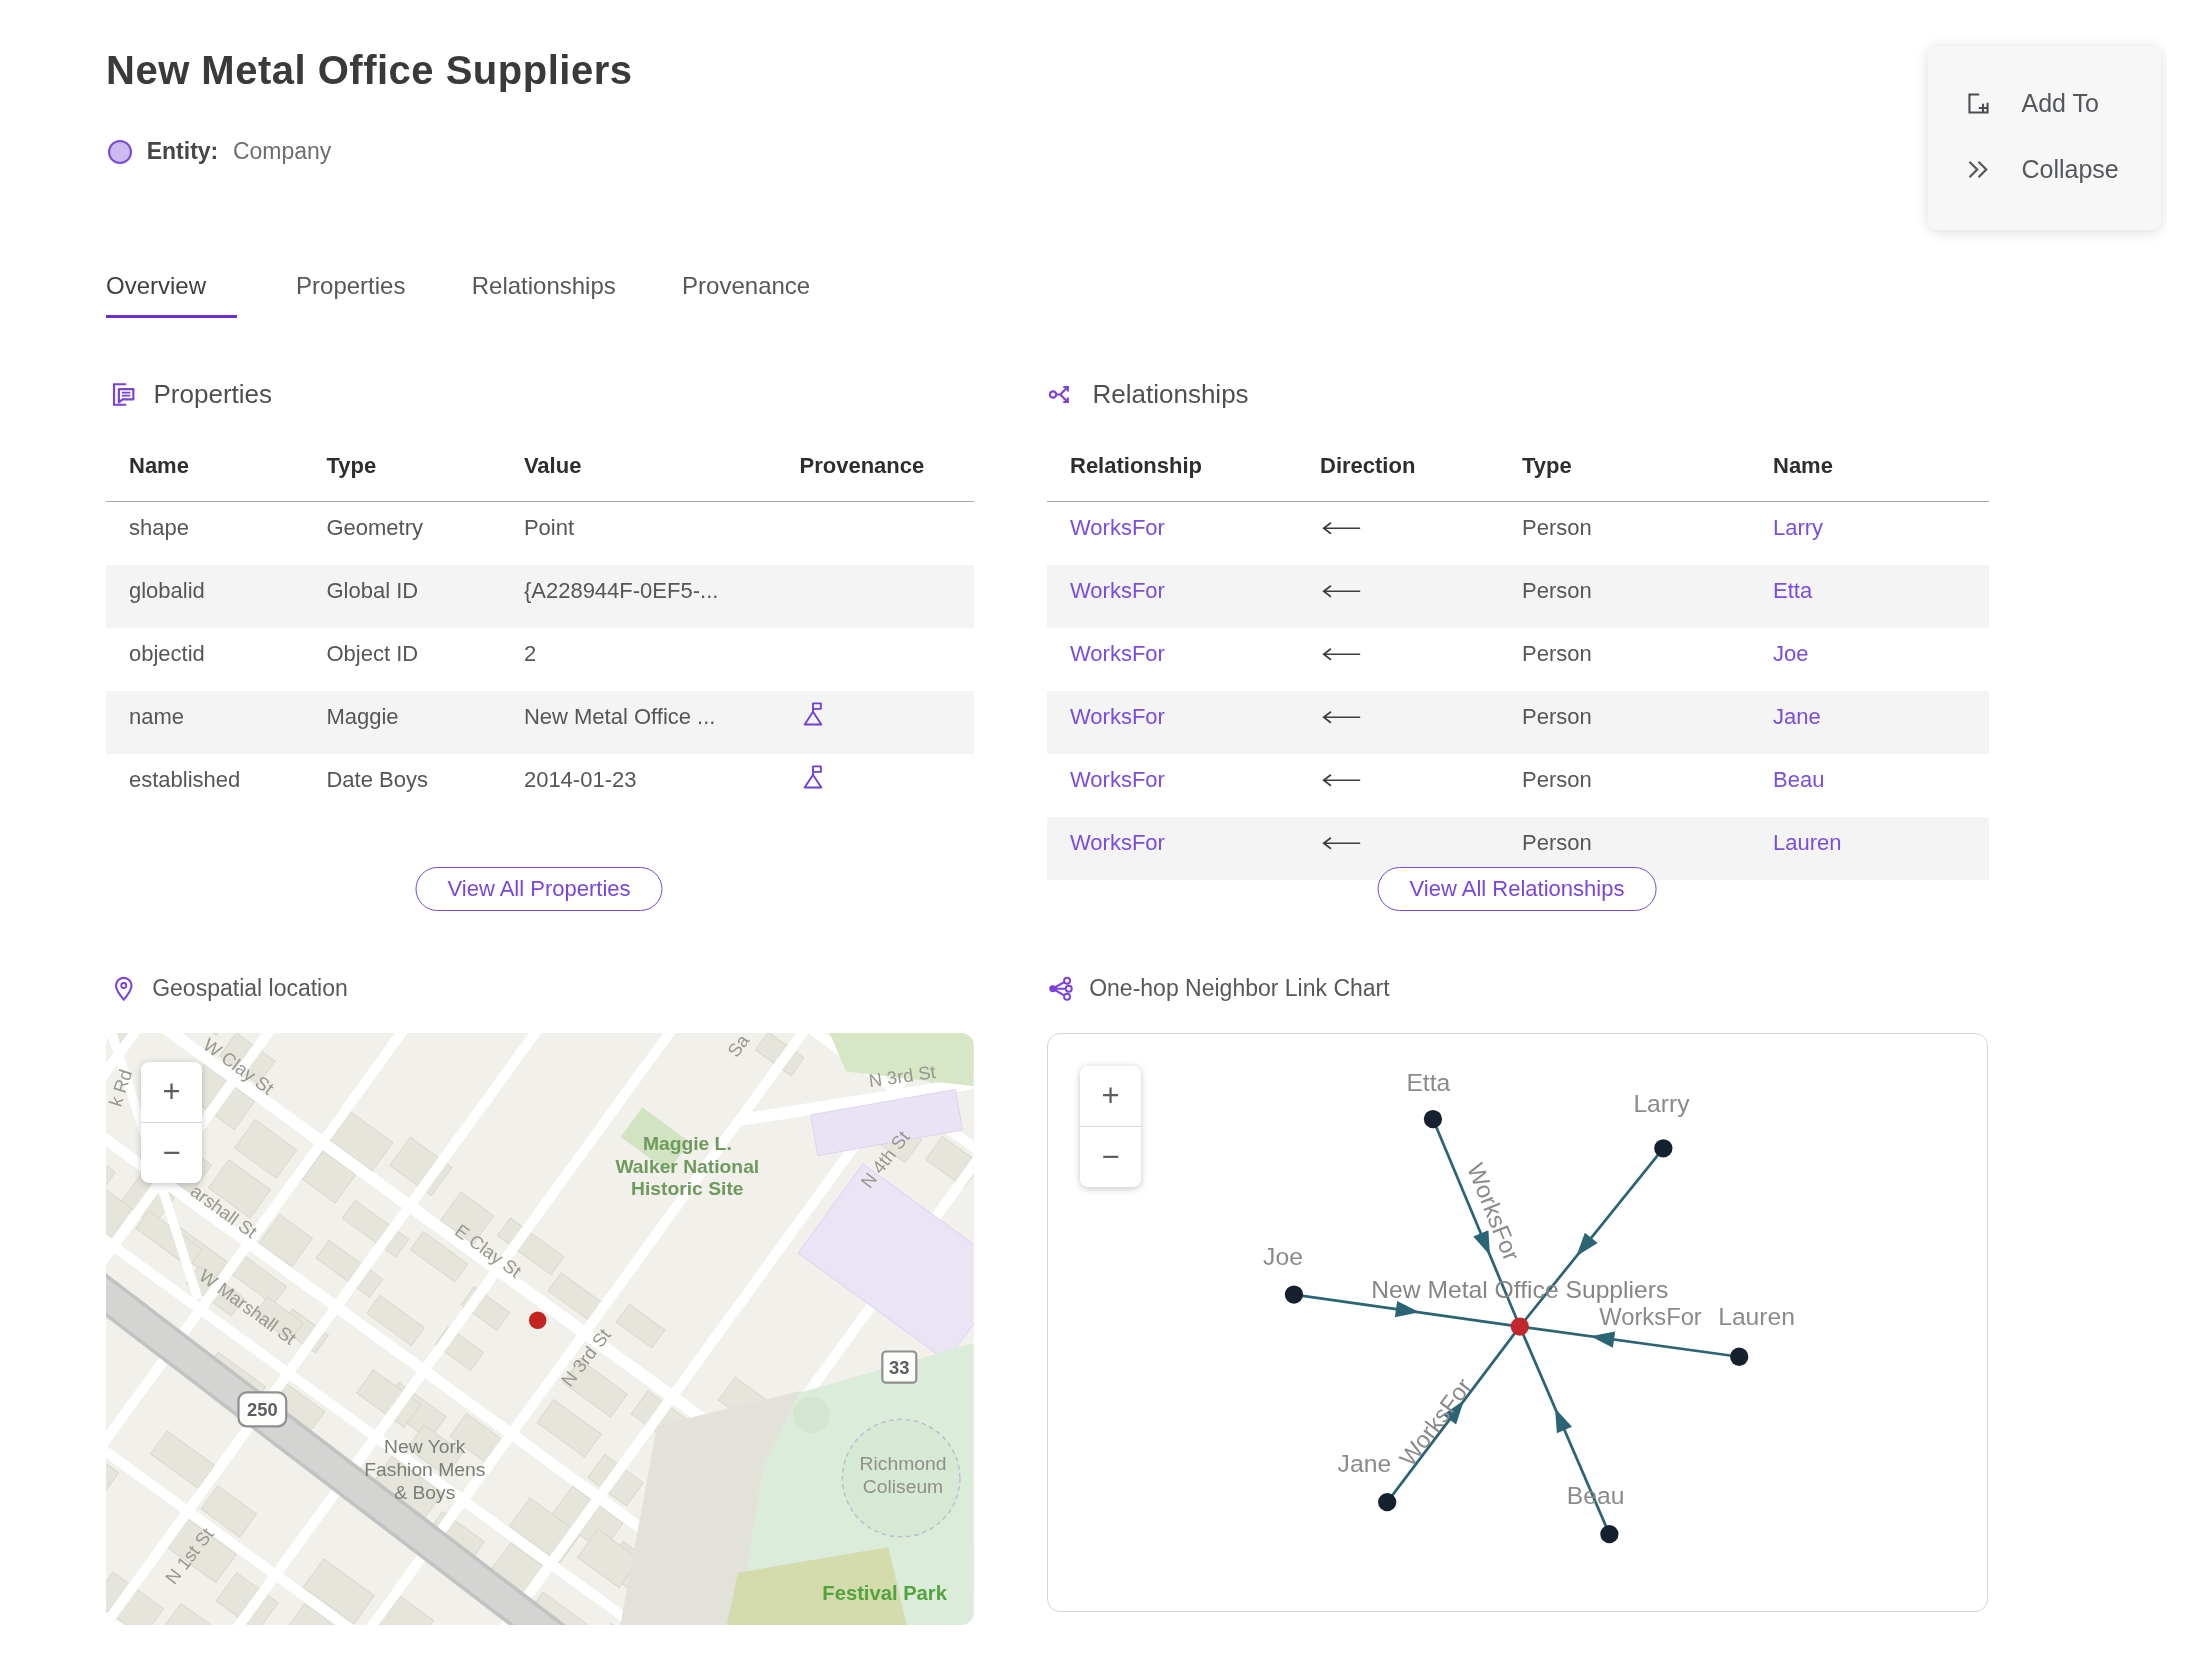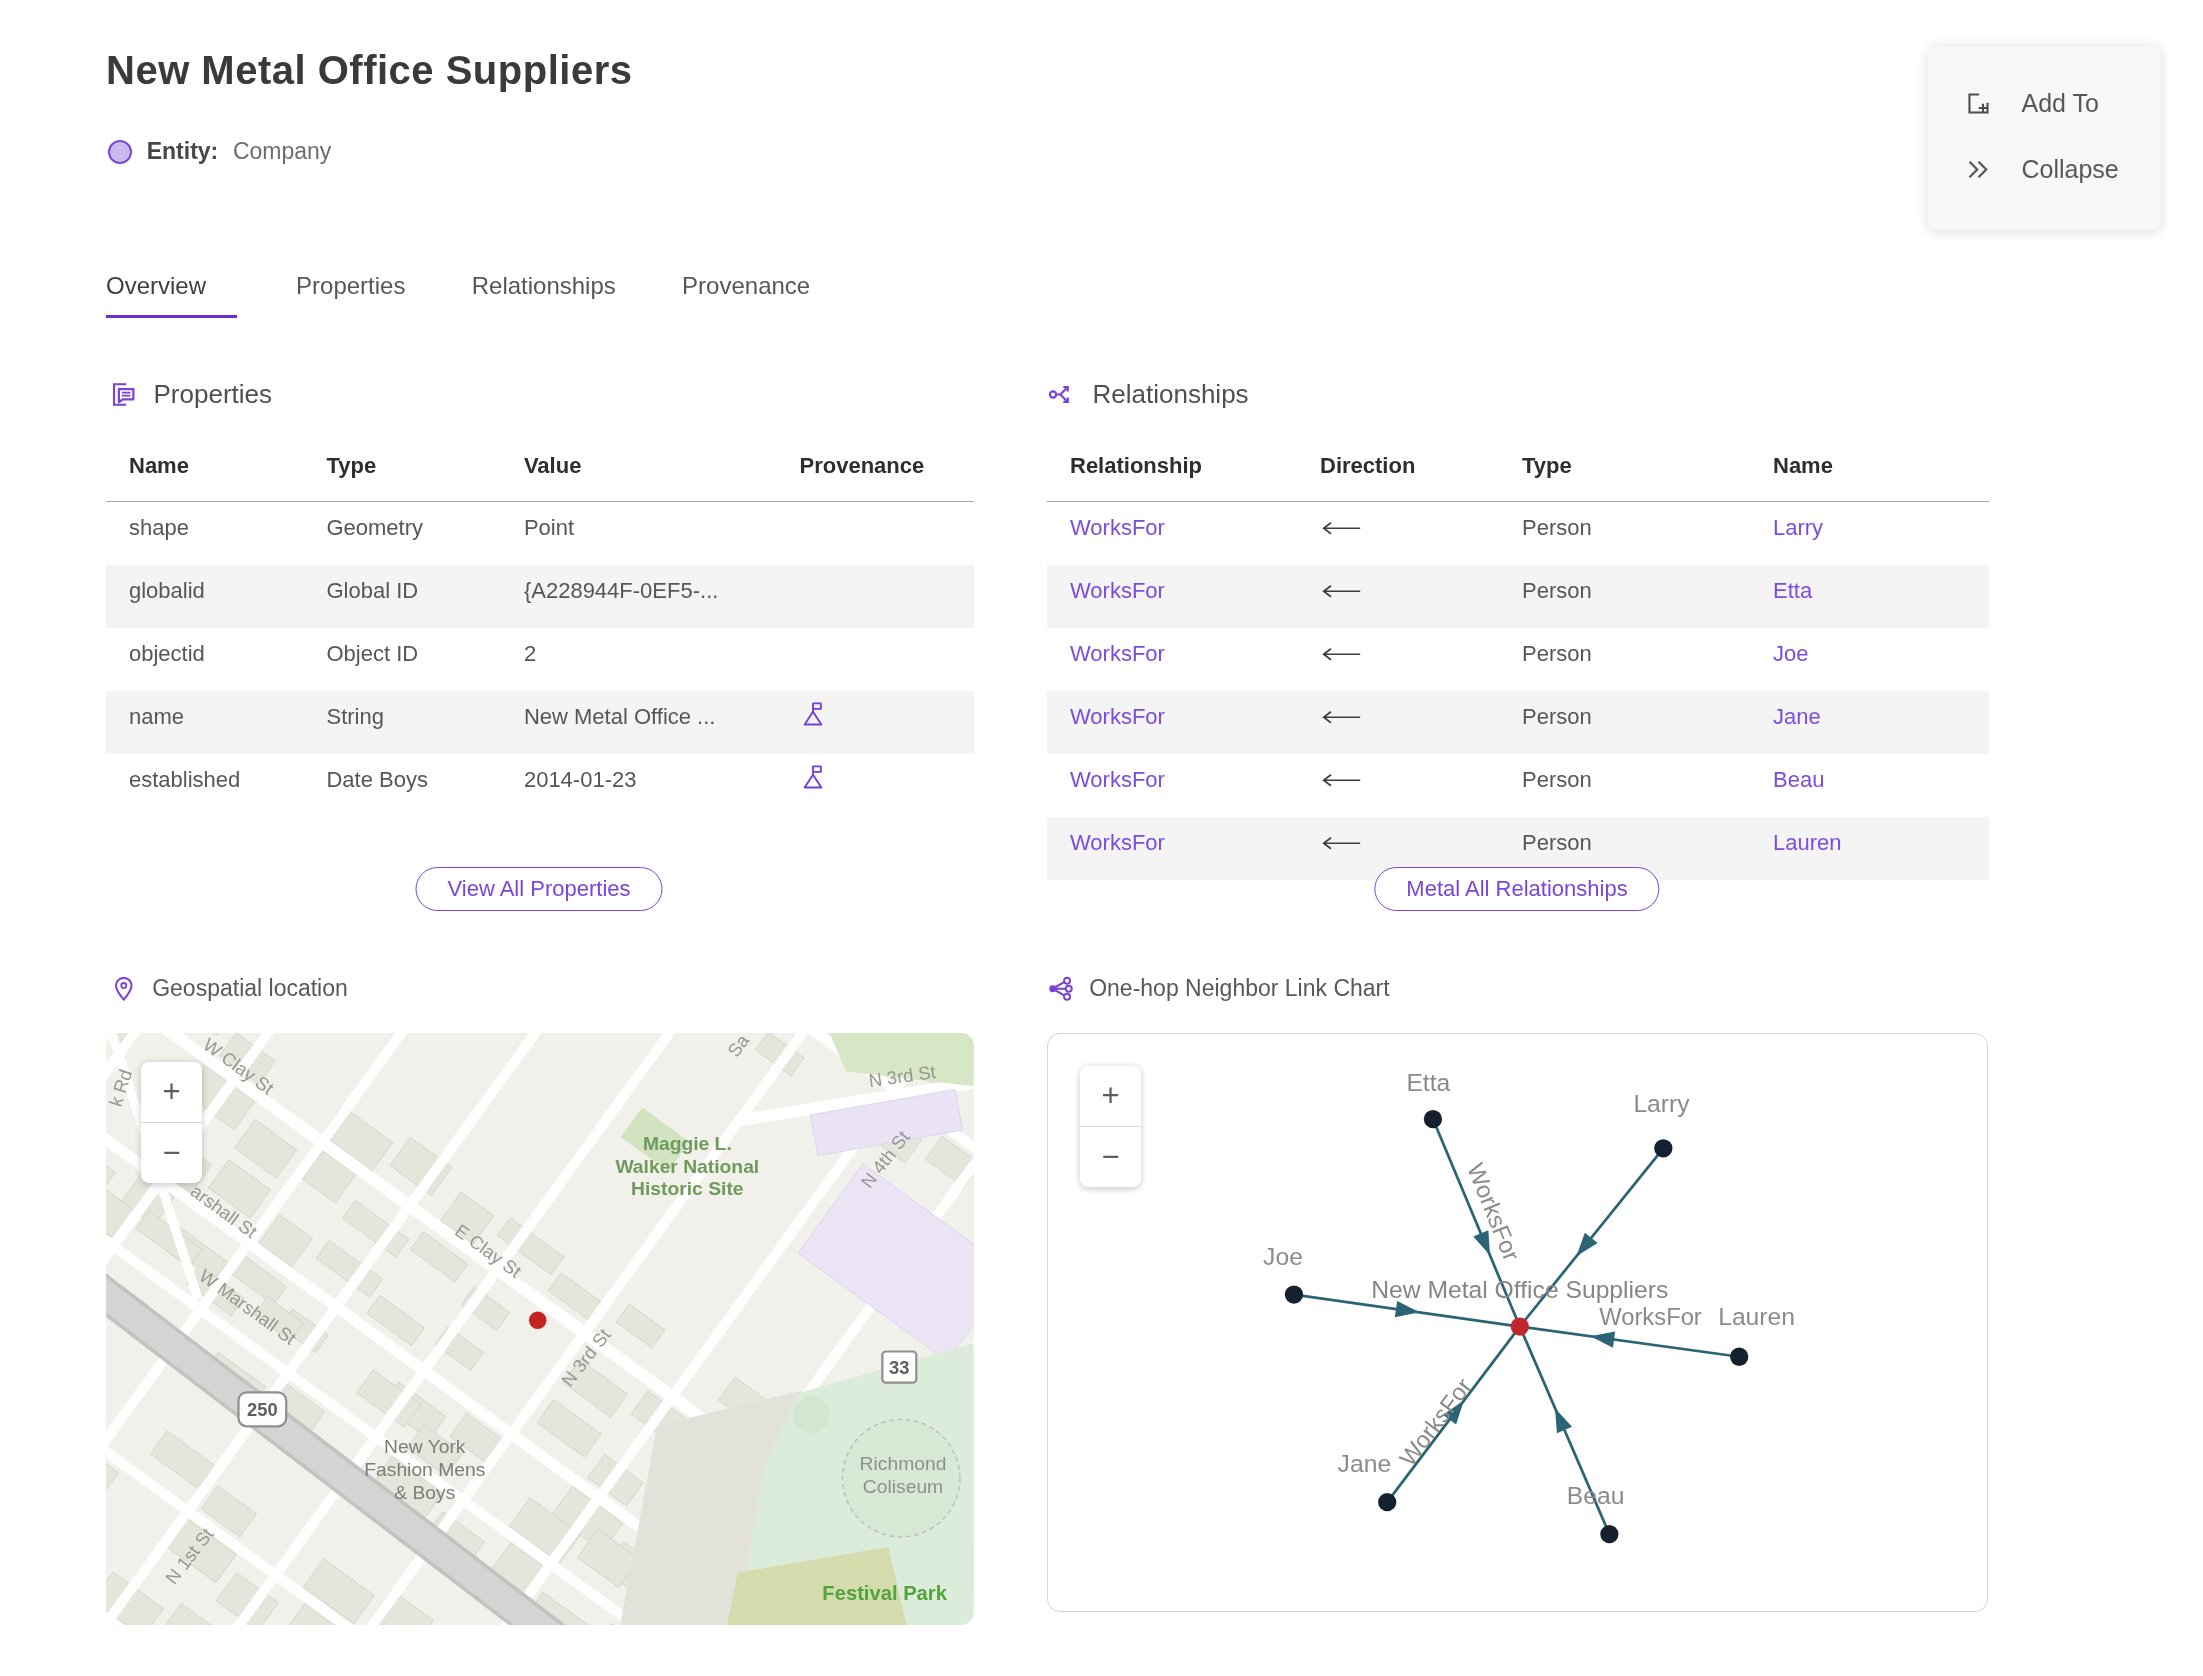--- a/index.html
+++ b/index.html
@@ -136,21 +136,21 @@
           <td></td>
         </tr>
         <tr>
           <td>objectid</td>
           <td>Object ID</td>
           <td>2</td>
           <td></td>
         </tr>
         <tr class="alt">
           <td>name</td>
-          <td>String</td>
+          <td>Maggie</td>
           <td>New Metal Office ...</td>
           <td><svg width="26" height="27.5" viewBox="0 0 26 28">
               <path d="M13 12 V3.5 H21 V9 H13" fill="none" stroke="#6f3fd8" stroke-width="1.9" stroke-linejoin="round"></path>
               <path d="M13 12 L4.5 25 H21.5 Z" fill="none" stroke="#6f3fd8" stroke-width="1.9" stroke-linejoin="round"></path>
             </svg></td>
         </tr>
         <tr>
           <td>established</td>
           <td>Date Boys</td>
           <td>2014-01-23</td>
@@ -233,21 +233,21 @@
           <td><span class="plink">WorksFor</span></td>
           <td><svg class="dir-arrow" width="42" height="16.5" viewBox="0 0 46 18">
               <path d="M44 9 H4 M12 3 L4 9 L12 15" fill="none" stroke="#3d3d3d" stroke-width="1.8"></path>
             </svg></td>
           <td>Person</td>
           <td><span class="plink">Lauren</span></td>
         </tr>
       </tbody>
   </table>
 
-  <button class="pill-btn" style="left:1517px;top:867px;">Metal All Relationships</button>
+  <button class="pill-btn" style="left:1517px;top:867px;">View All Relationships</button>
 
   <div class="subsection-head" style="left:110px;top:975px;">
     <svg width="27.5" height="27.5" viewBox="0 0 24 24">
       <path d="M12 2.5 C8 2.5 5.2 5.6 5.2 9.2 C5.2 13.6 12 21.5 12 21.5 C12 21.5 18.8 13.6 18.8 9.2 C18.8 5.6 16 2.5 12 2.5 Z" fill="none" stroke="#7a42d6" stroke-width="1.8"></path>
       <circle cx="12" cy="9.2" r="2.2" fill="none" stroke="#7a42d6" stroke-width="1.6"></circle>
     </svg>
     <span>Geospatial location</span>
   </div>
 
   <div id="map-panel">

